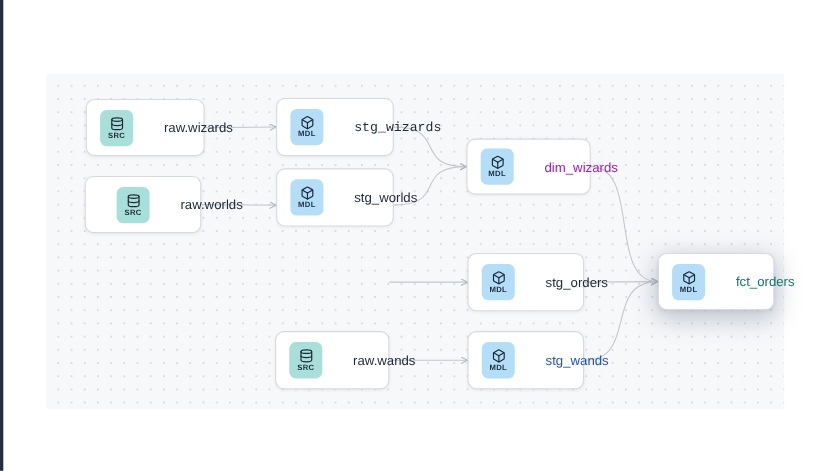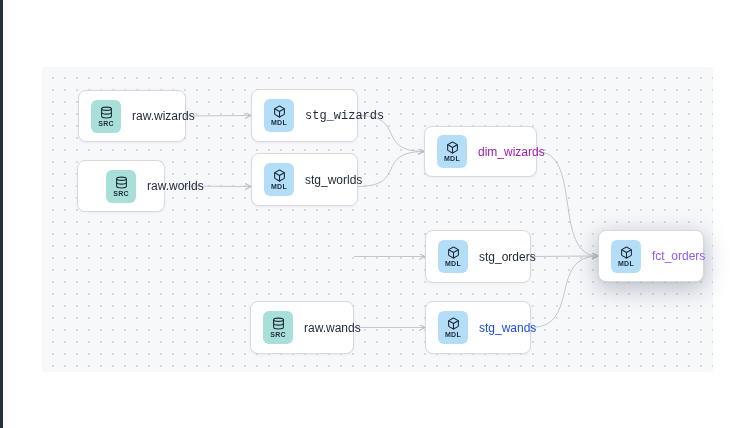--- a/index.html
+++ b/index.html
@@ -14,21 +14,21 @@
     border-radius:2px;
     background-color:#f7f8fa;
     background-image:radial-gradient(circle,#d8dbe0 1px,rgba(0,0,0,0) 1.2px);
     background-size:12px 12px;
     background-position:5px 5px;
   }
   svg.edge-layer{position:absolute;left:0;top:0;width:671px;height:305px;pointer-events:none;}
   .edge-path{fill:none;stroke-width:1;}
   .node{
     position:absolute;box-sizing:border-box;
-    display:flex;align-items:center;gap:11px;
+    display:flex;align-items:center;gap:28px;
     padding:0 8px 0 12px;
     background:#ffffff;border:1px solid #d6d9de;border-radius:8px;
     box-shadow:0 1px 3px rgba(30,40,60,.05);
     cursor:pointer;
   }
   .node.highlighted{
     box-shadow:0 6px 22px 2px rgba(118,130,148,.45), 0 1px 3px rgba(30,40,60,.06);
   }
   .badge{
     width:30px;height:33px;border-radius:6px;flex:0 0 auto;
@@ -69,21 +69,21 @@
           <svg width="13" height="13" viewBox="0 0 24 24" fill="none" stroke="#1c2b3a" stroke-width="2" stroke-linecap="round" stroke-linejoin="round">
             <ellipse cx="12" cy="5" rx="9" ry="3"></ellipse>
             <path d="M21 12c0 1.66-4 3-9 3s-9-1.34-9-3"></path>
             <path d="M3 5v14c0 1.66 4 3 9 3s9-1.34 9-3V5"></path>
           </svg>
         </span>
       <span class="badge-label" style="color: rgb(28, 43, 58);">SRC</span>
     </span>
     <span class="node-label" style="color: rgb(34, 45, 59);">raw.wizards</span>
   </div>
-    <div class="node" style="left: 35px; top: 93px; width: 88px; height: 52px; border-color: rgb(214, 217, 222); background: rgb(255, 255, 255); padding-left: 28px;">
+    <div class="node" style="left: 35px; top: 93px; width: 106px; height: 52px; border-color: rgb(214, 217, 222); background: rgb(255, 255, 255); padding-left: 28px;">
     <span class="badge" style="background: rgb(169, 223, 217);">
       <span class="badge-icon">
           <svg width="13" height="13" viewBox="0 0 24 24" fill="none" stroke="#1c2b3a" stroke-width="2" stroke-linecap="round" stroke-linejoin="round">
             <ellipse cx="12" cy="5" rx="9" ry="3"></ellipse>
             <path d="M21 12c0 1.66-4 3-9 3s-9-1.34-9-3"></path>
             <path d="M3 5v14c0 1.66 4 3 9 3s9-1.34 9-3V5"></path>
           </svg>
         </span>
       <span class="badge-label" style="color: rgb(28, 43, 58);">SRC</span>
     </span>
@@ -171,15 +171,15 @@
     <span class="badge" style="background: rgb(180, 221, 248);">
       <span class="badge-icon">
           <svg width="13" height="13" viewBox="0 0 24 24" fill="none" stroke="#1c2b3a" stroke-width="2" stroke-linecap="round" stroke-linejoin="round">
             <path d="M21 16V8a2 2 0 0 0-1-1.73l-7-4a2 2 0 0 0-2 0l-7 4A2 2 0 0 0 3 8v8a2 2 0 0 0 1 1.73l7 4a2 2 0 0 0 2 0l7-4A2 2 0 0 0 21 16z"></path>
             <polyline points="3.27 6.96 12 12.01 20.73 6.96"></polyline>
             <line x1="12" y1="22.08" x2="12" y2="12"></line>
           </svg>
         </span>
       <span class="badge-label" style="color: rgb(28, 43, 58);">MDL</span>
     </span>
-    <span class="node-label" style="color: #8b5cf6; text-align: right;">fct_orders</span>
+    <span class="node-label" style="color: #0f766e; text-align: right;">fct_orders</span>
   </div>
   </div>
 
 </body></html>

